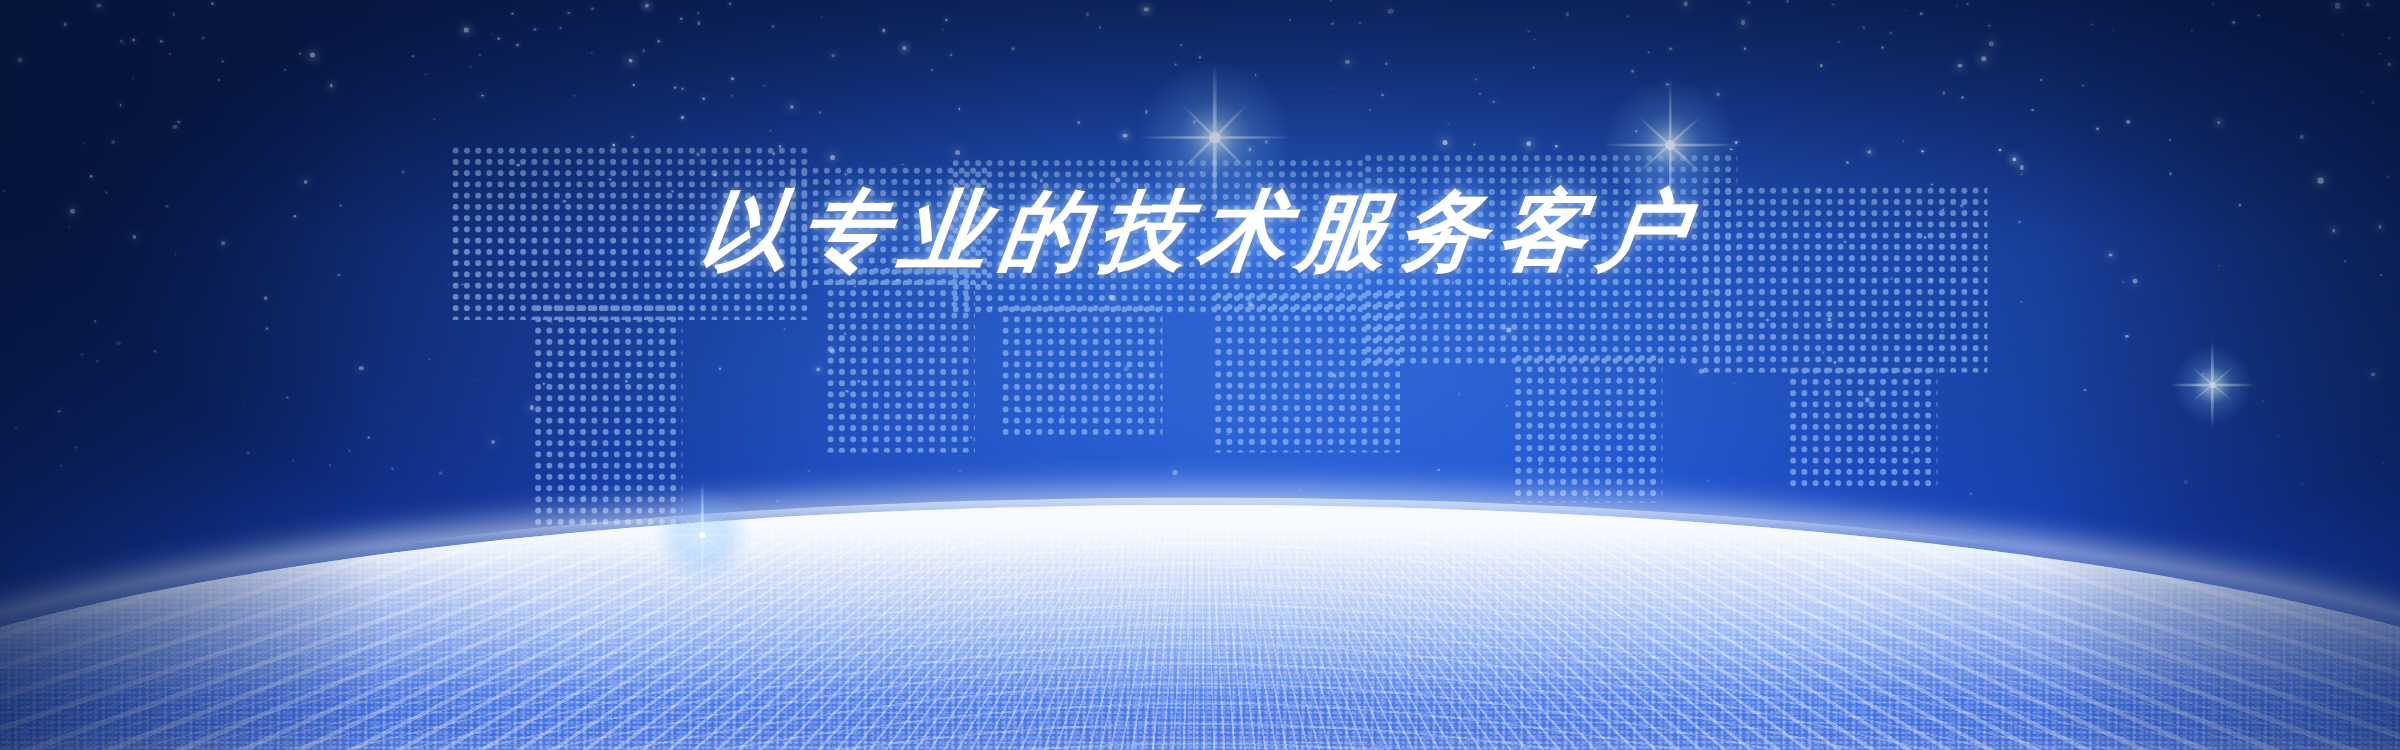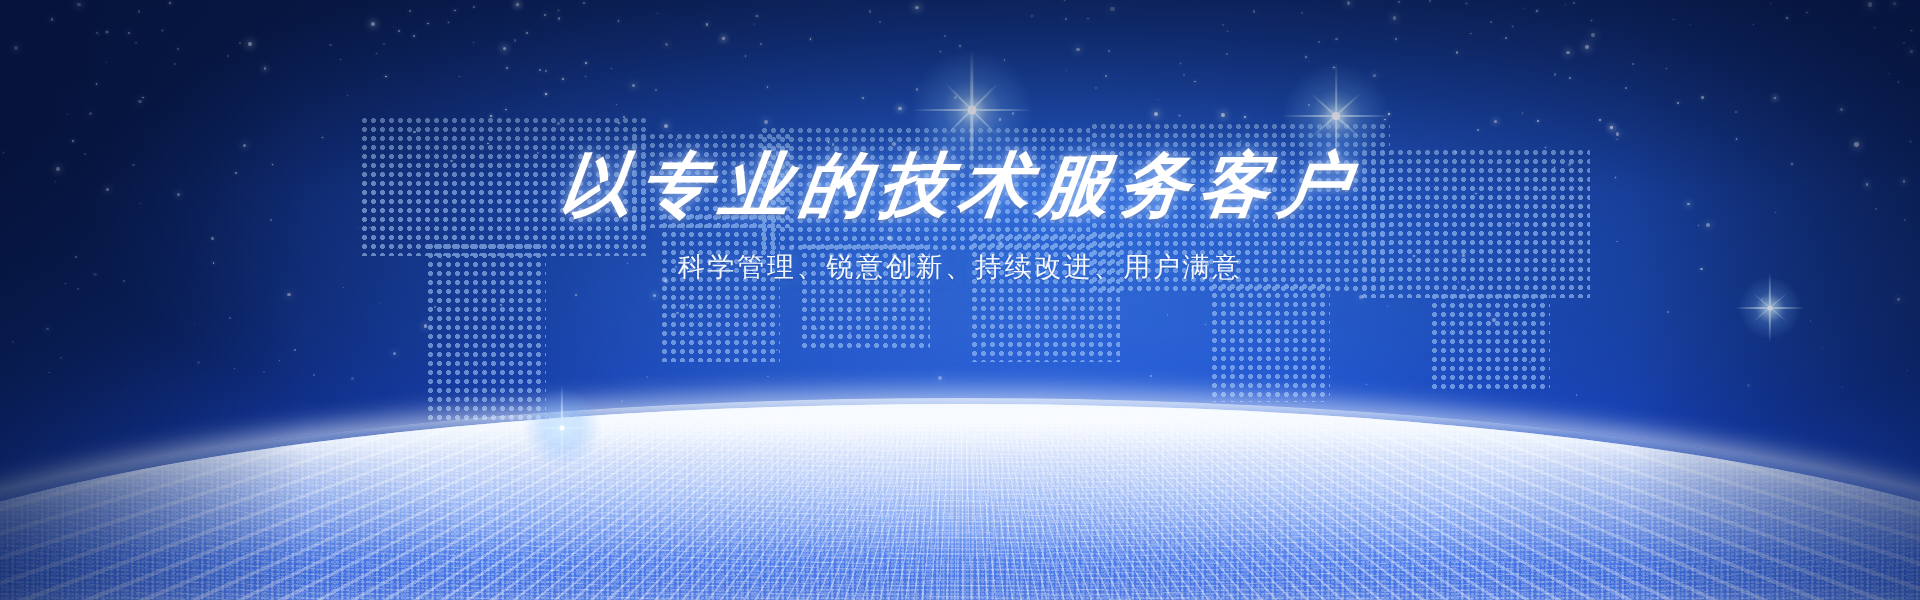--- a/index.html
+++ b/index.html
@@ -614,16 +614,15 @@
       <span class="ray" style="width:50px;height:1.2px;margin-left:-25px;margin-top:-0.6px;transform:rotate(40deg);"></span>
       <span class="ray" style="width:50px;height:1.2px;margin-left:-25px;margin-top:-0.6px;transform:rotate(140deg);"></span>
       <span class="core" style="width:5px;height:5px;"></span>
     </div>
 
   <div class="vig-top"></div>
   <div class="vig-sides"></div>
 
   <div class="copy">
     <h1 class="headline">以专业的技术服务客户</h1>
-    <p class="subline">科学管理、锐意创新、持续改进、用户满意</p>
   </div>
 
 </div>
 
 </body></html>

